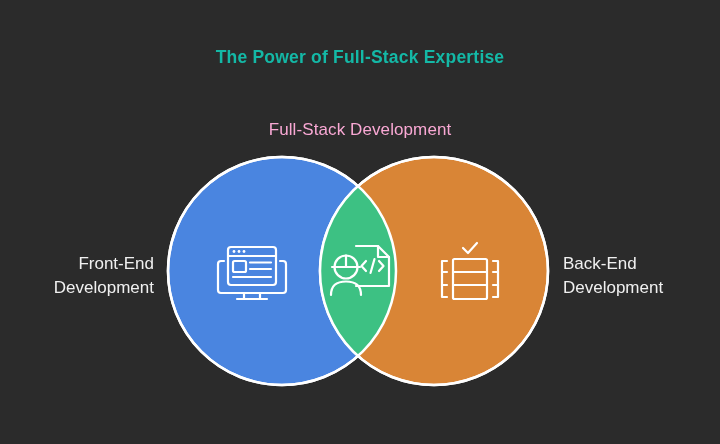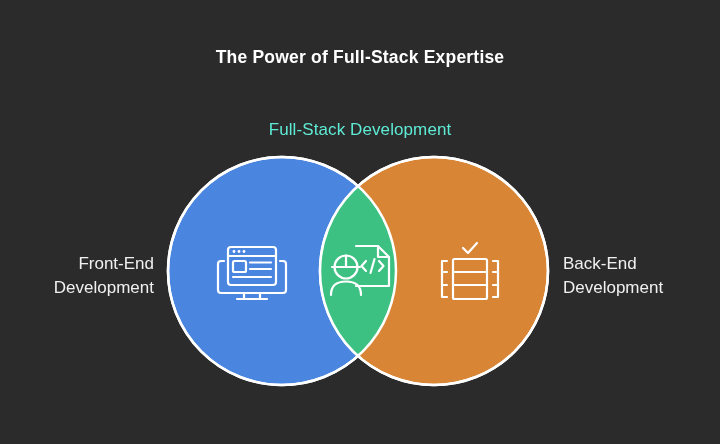--- a/index.html
+++ b/index.html
@@ -66,23 +66,23 @@
     position: absolute;
     left: 0;
     top: 0;
   }
 </style>
 </head>
 <body style="background: rgb(43, 43, 43);">
 
 <div id="stage">
 
-  <div class="title" style="color: #ffffff;">The Power of Full-Stack Expertise</div>
+  <div class="title" style="color: #14b8a6;">The Power of Full-Stack Expertise</div>
 
-  <div class="subtitle" style="color: #5eead4;">Full-Stack Development</div>
+  <div class="subtitle" style="color: #f9a8d4;">Full-Stack Development</div>
 
   <div class="side-label left" style="color: rgb(240, 240, 240);">
     <span>Front-End</span>
     <span>Development</span>
   </div>
 
   <div class="side-label right" style="color: rgb(240, 240, 240);">
     <span>Back-End</span>
     <span>Development</span>
   </div>

